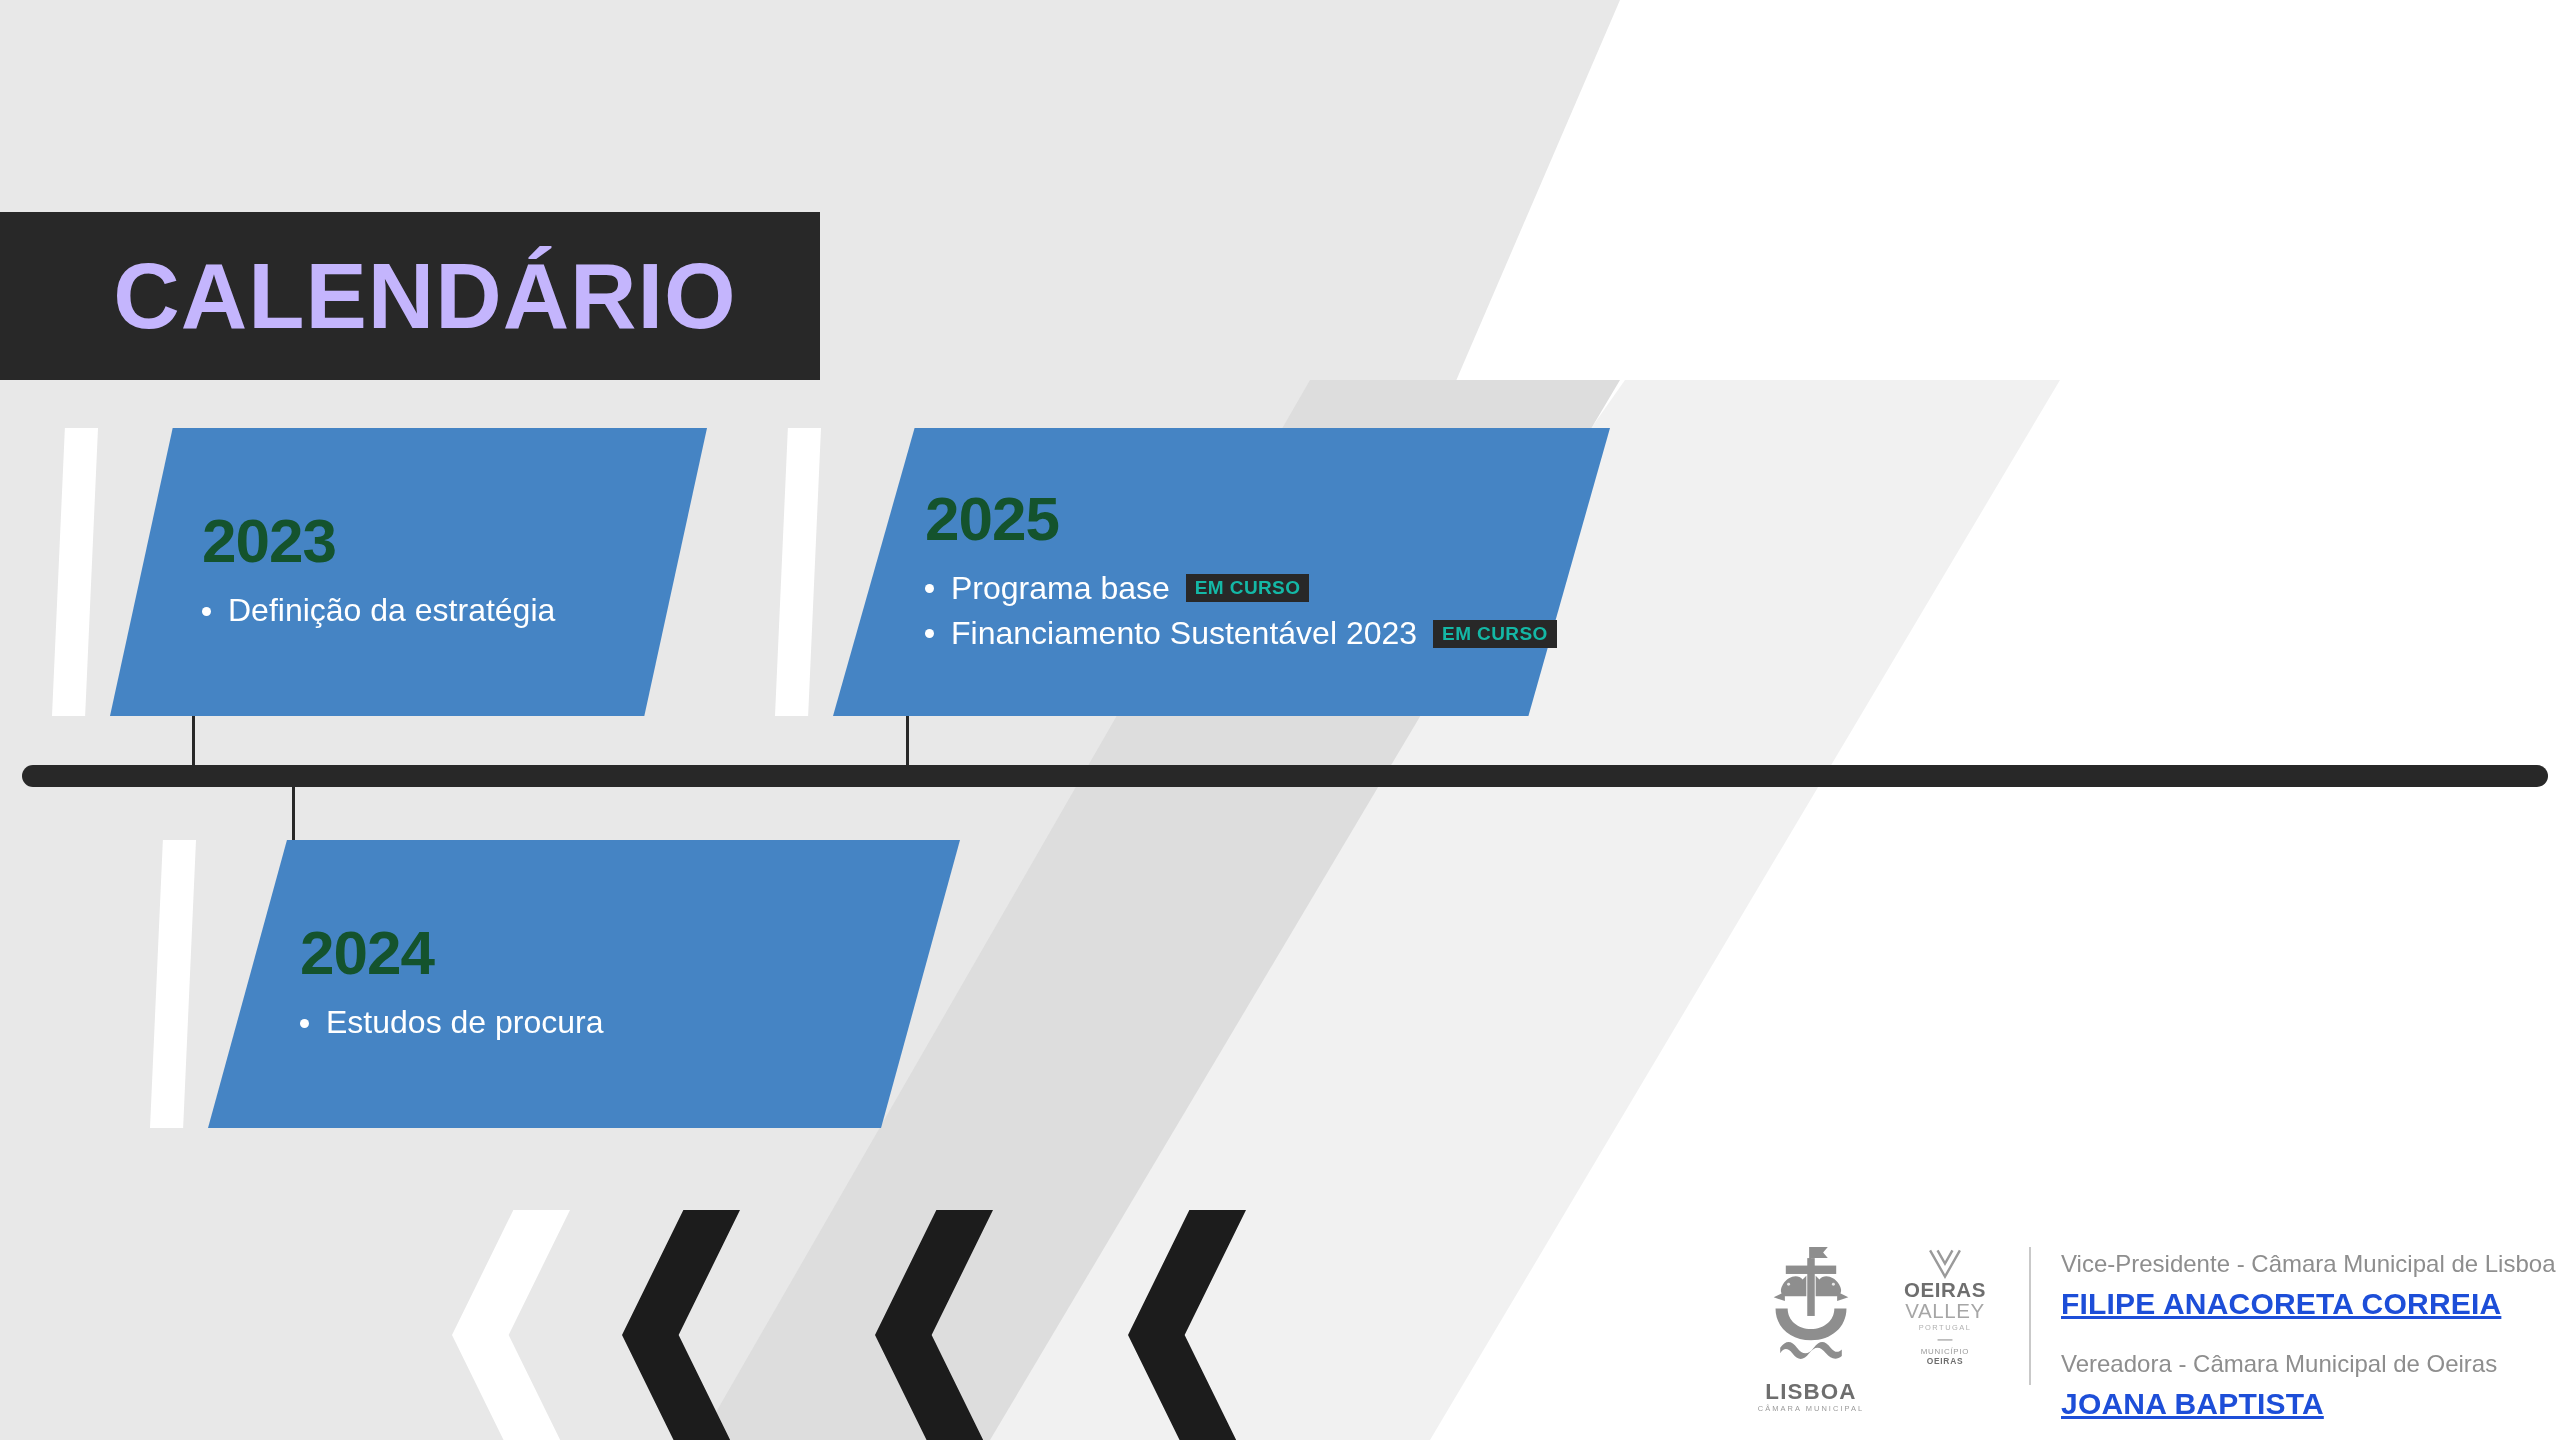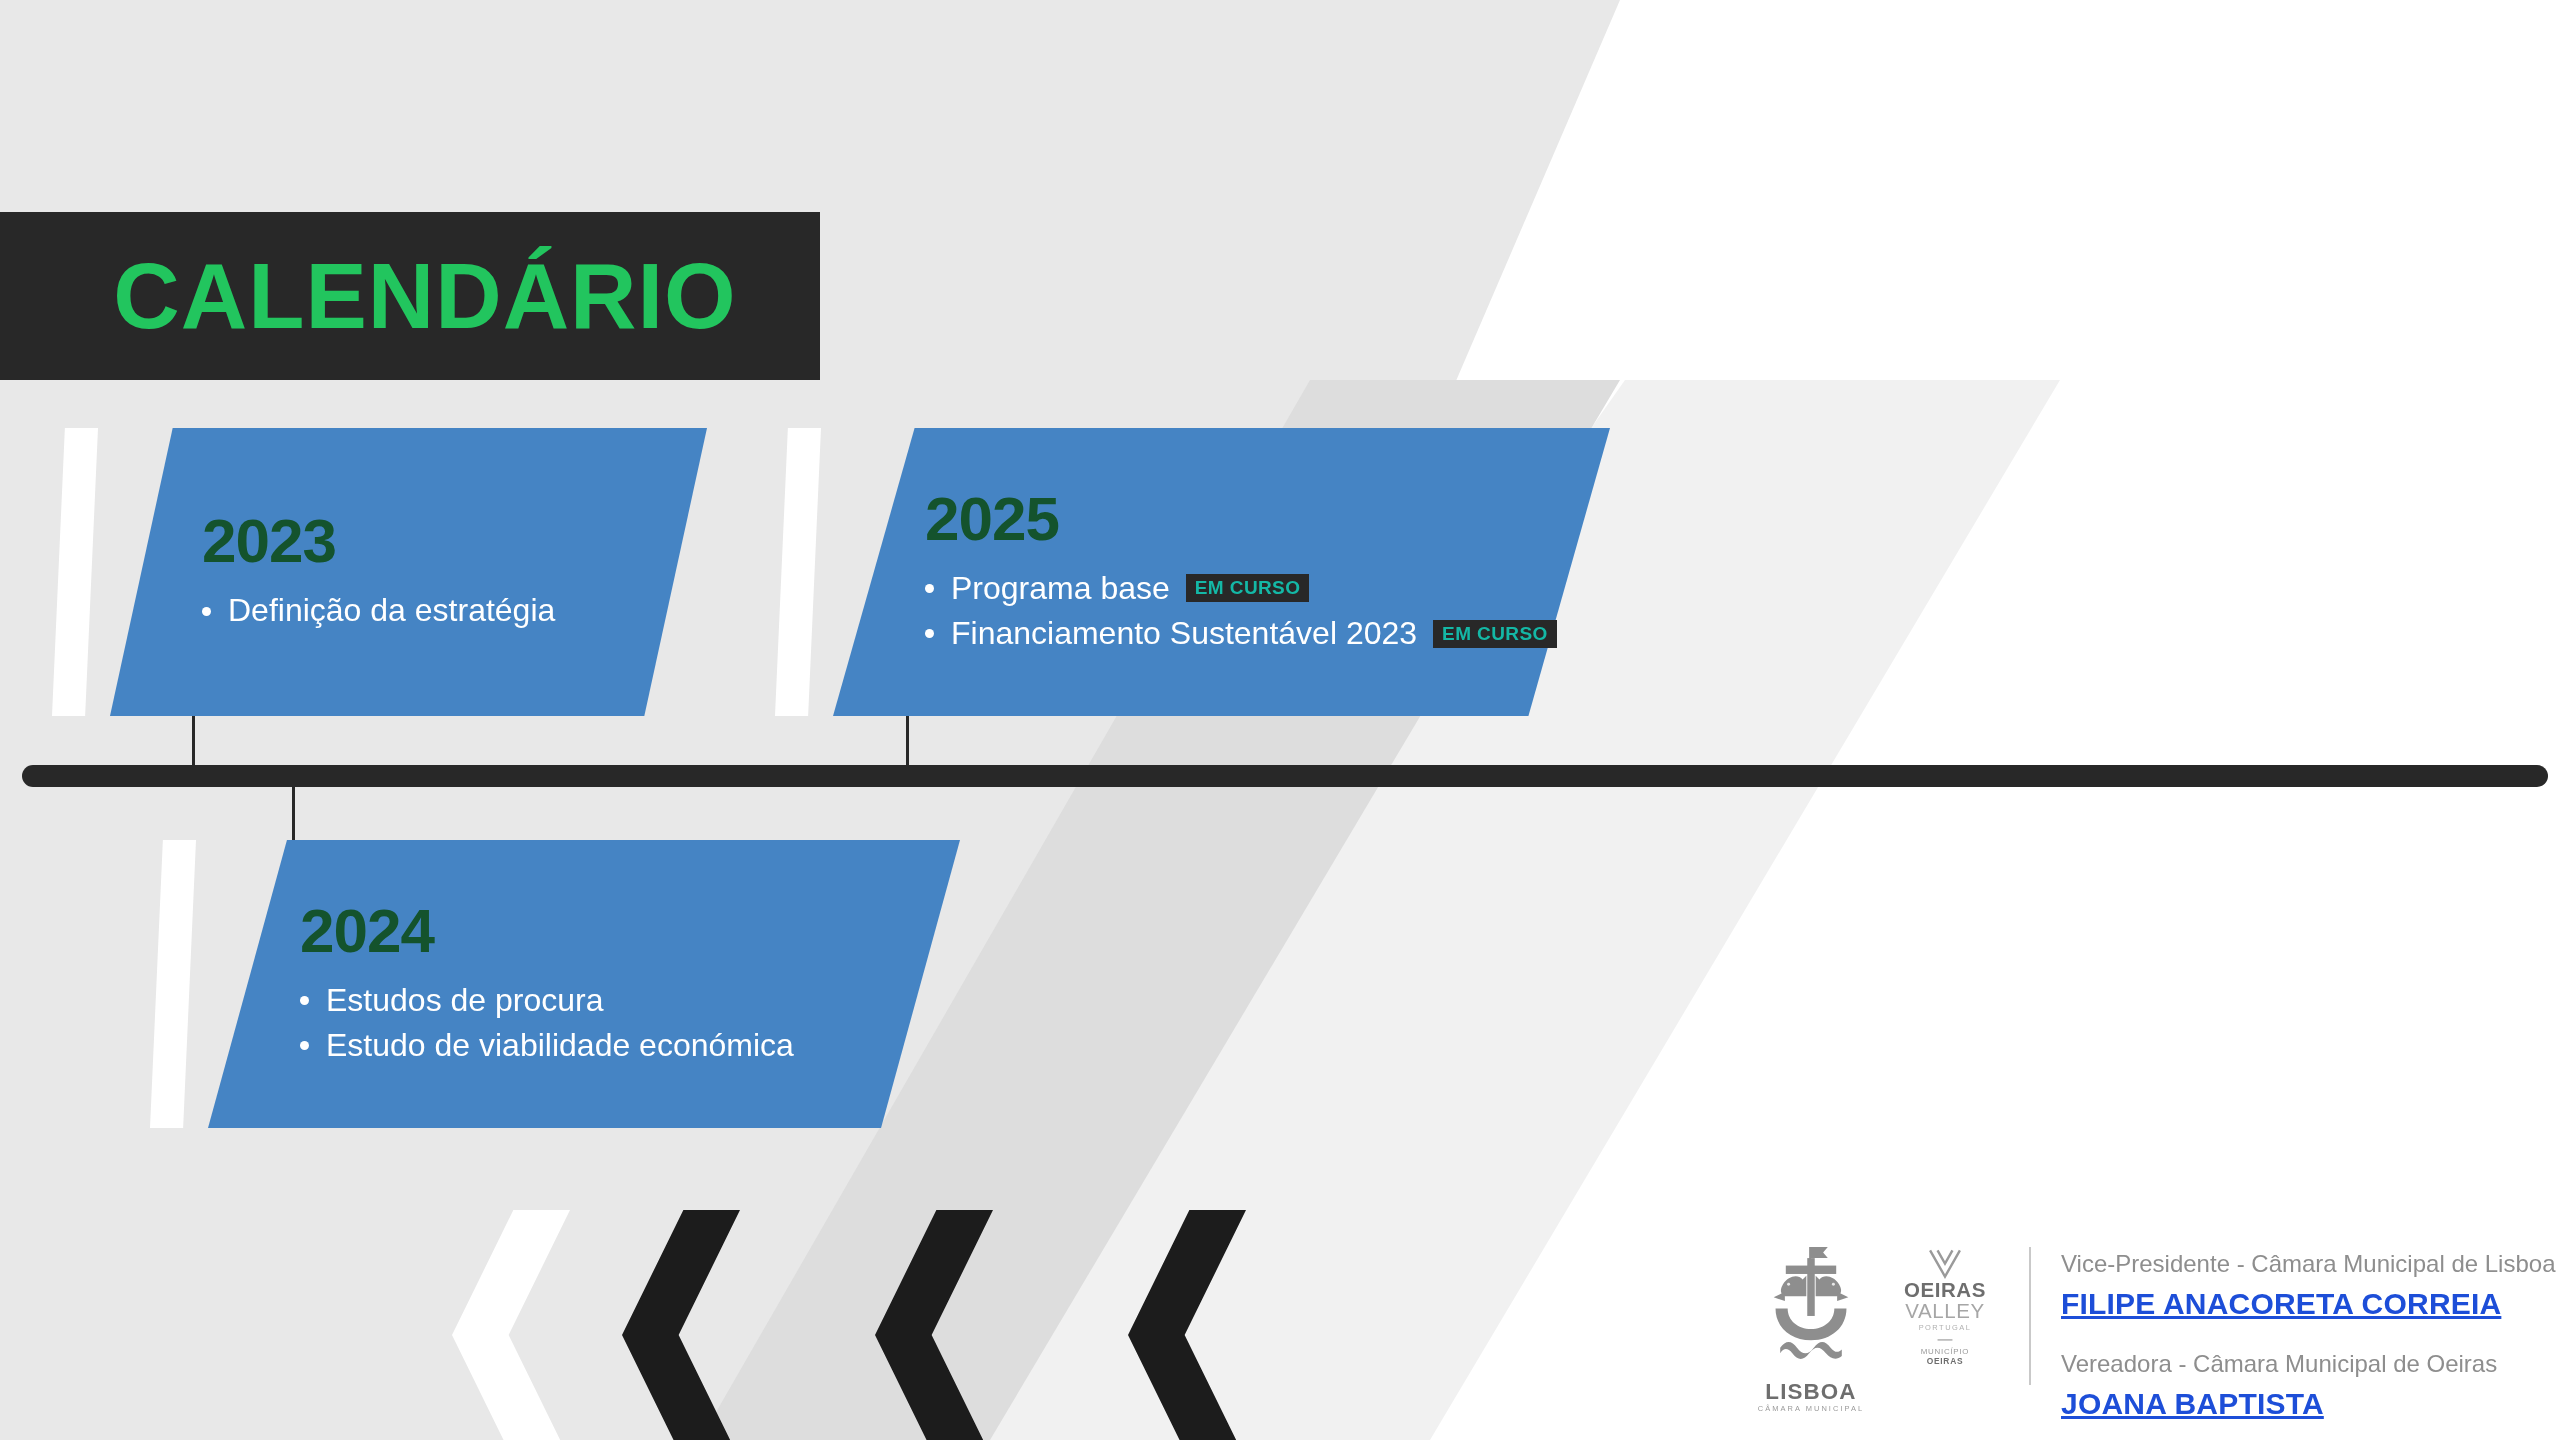--- a/index.html
+++ b/index.html
@@ -28,21 +28,21 @@
     left: 0;
     top: 212px;
     width: 820px;
     height: 168px;
     background: #282828;
     display: flex;
     align-items: center;
     justify-content: center;
   }
   .title-text {
-    color: #22c55e;
+    color: #c4b5fd;
     font-size: 92px;
     font-weight: 700;
     letter-spacing: 1px;
     line-height: 1;
     padding-left: 30px;
   }
 
   
   .axis {
     position: absolute;
@@ -236,24 +236,20 @@
   <div class="card-wrap" style="left:150px; top:840px; width:810px; height:288px;">
     <div class="card-slash"></div>
     <div class="card-body" style="left:58px; width:752px;"></div>
     <div class="card-inner" style="left:150px;">
       <div class="card-year">2024</div>
       <ul class="bullet-list">
         <li class="bullet-item">
           <span class="bullet-dot"></span>
           <span>Estudos de procura</span>
         </li>
-        <li class="bullet-item">
-          <span class="bullet-dot"></span>
-          <span>Estudo de viabilidade económica</span>
-        </li>
       </ul>
     </div>
   </div>
 
   <div class="chev" style="left:452px; background:#ffffff;"></div>
   <div class="chev" style="left:622px; background:#1c1c1c;"></div>
   <div class="chev" style="left:875px; background:#1c1c1c;"></div>
   <div class="chev" style="left:1128px; background:#1c1c1c;"></div>
 
   <div class="footer">

